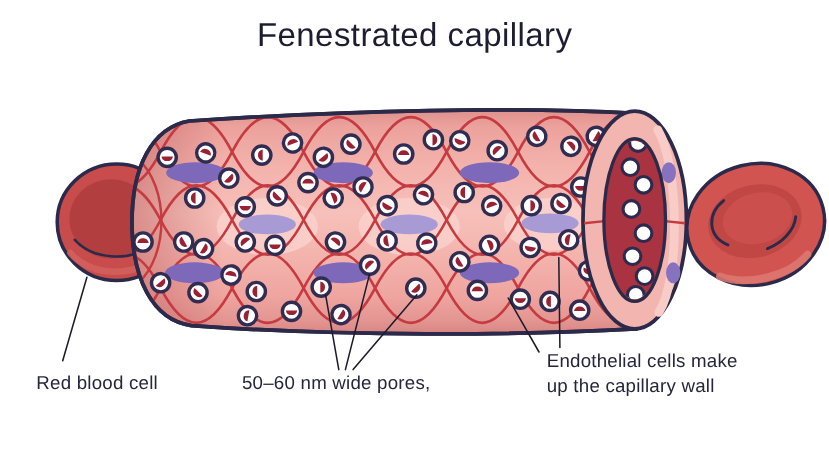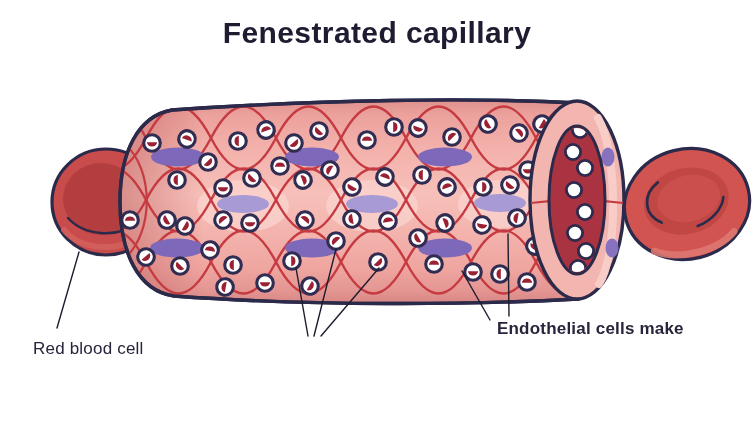--- a/index.html
+++ b/index.html
@@ -1,25 +1,25 @@
 <!DOCTYPE html>
 <html><head>
 <meta charset="utf-8">
 <style>
   html,body{margin:0;padding:0;background:#fff;}
   .stage{position:relative;width:754px;height:424px;background:#ffffff;overflow:hidden;
          font-family:"Liberation Sans", sans-serif;}
   .title{position:absolute;top:16px;left:0;right:0;margin:0;text-align:center;
-         font-size:30px;font-weight:700;letter-spacing:.4px;color:#1d1c31;}
+         font-size:30px;font-weight:400;letter-spacing:.4px;color:#1d1c31;}
   .fig-svg{position:absolute;left:0;top:0;}
   .lbl{position:absolute;font-size:17px;line-height:22px;letter-spacing:.2px;color:#26253b;}
   .lbl span{display:block;}
   #lbl-rbc{left:33px;top:338px;}
   #lbl-pores{left:220px;top:338px;}
-  #lbl-endo{left:497px;top:318px;font-weight:bold;}
+  #lbl-endo{left:497px;top:318px;}
 </style>
 </head>
 <body>
 
 <div class="stage">
 
   <h1 class="title">Fenestrated capillary</h1>
 
   <svg class="fig-svg" width="754" height="424" viewBox="0 0 754 424" xmlns="http://www.w3.org/2000/svg" xmlns:xlink="http://www.w3.org/1999/xlink">
     <defs>
@@ -190,19 +190,21 @@
       <line x1="462" y1="271" x2="490" y2="320"></line>
       <line x1="508" y1="234" x2="509" y2="316"></line>
     </g>
   </svg>
 
   <div class="lbl" id="lbl-rbc">
     <span>Red blood cell</span>
   </div>
 
   <div class="lbl" id="lbl-pores">
+    <span>50–60 nm wide pores,</span>
   </div>
 
   <div class="lbl" id="lbl-endo">
     <span>Endothelial cells make</span>
+    <span>up the capillary wall</span>
   </div>
 
 </div>
 
 </body></html>

